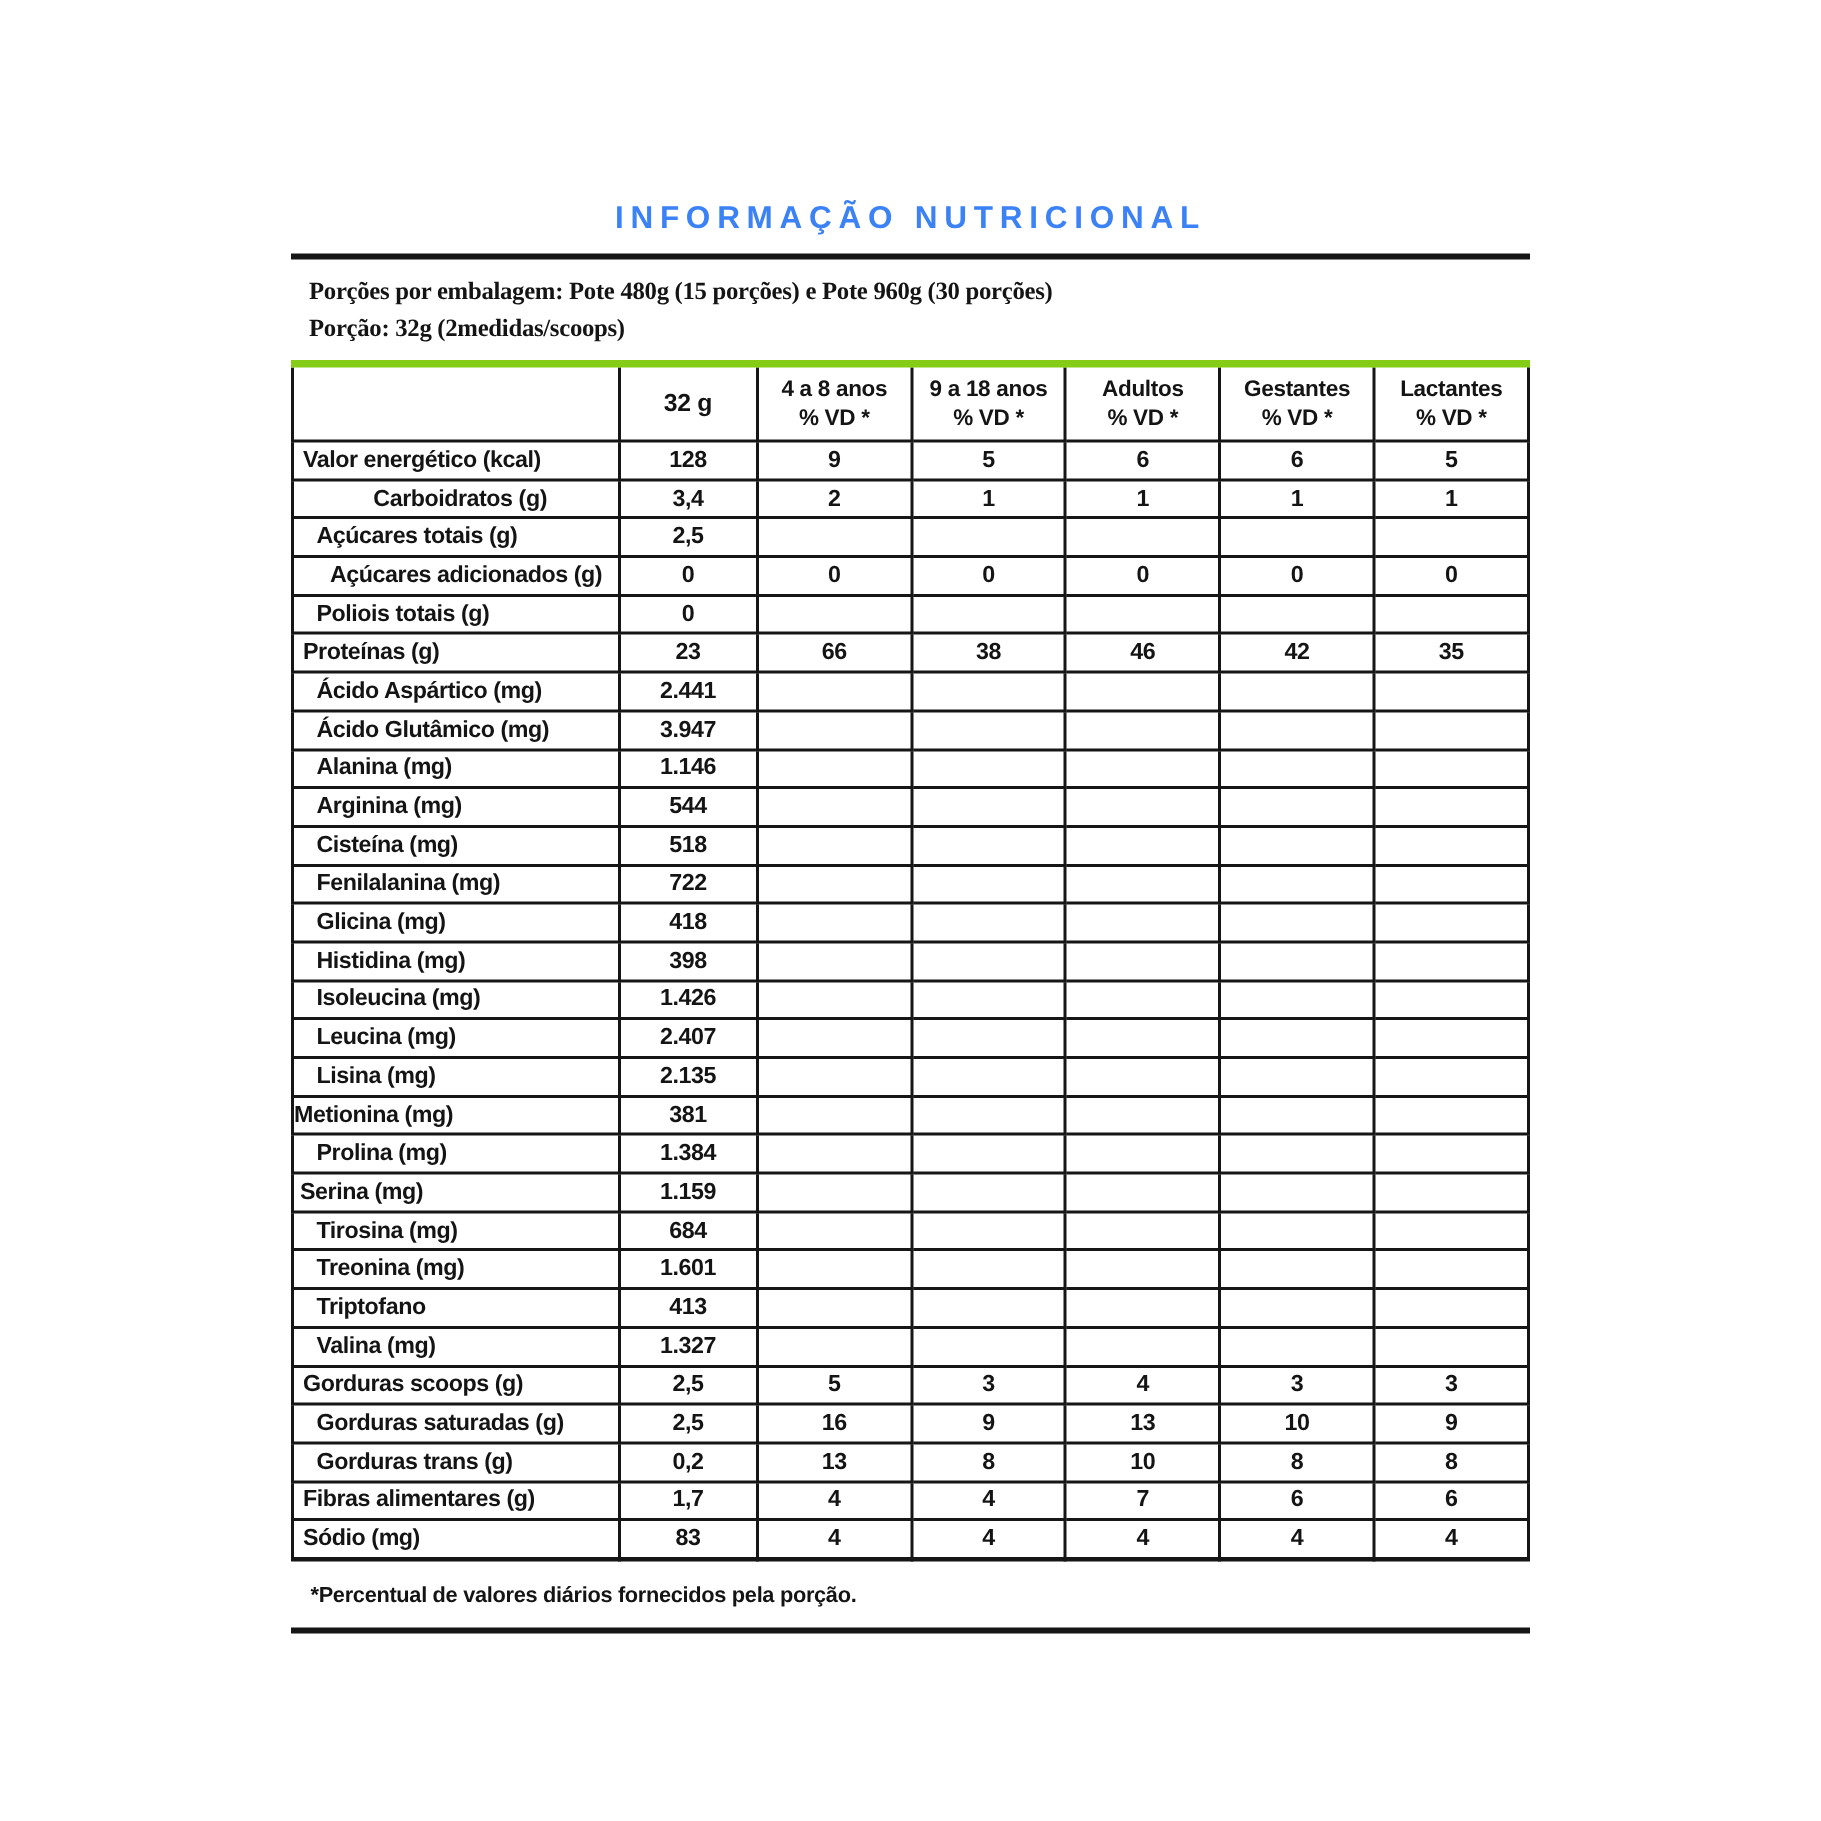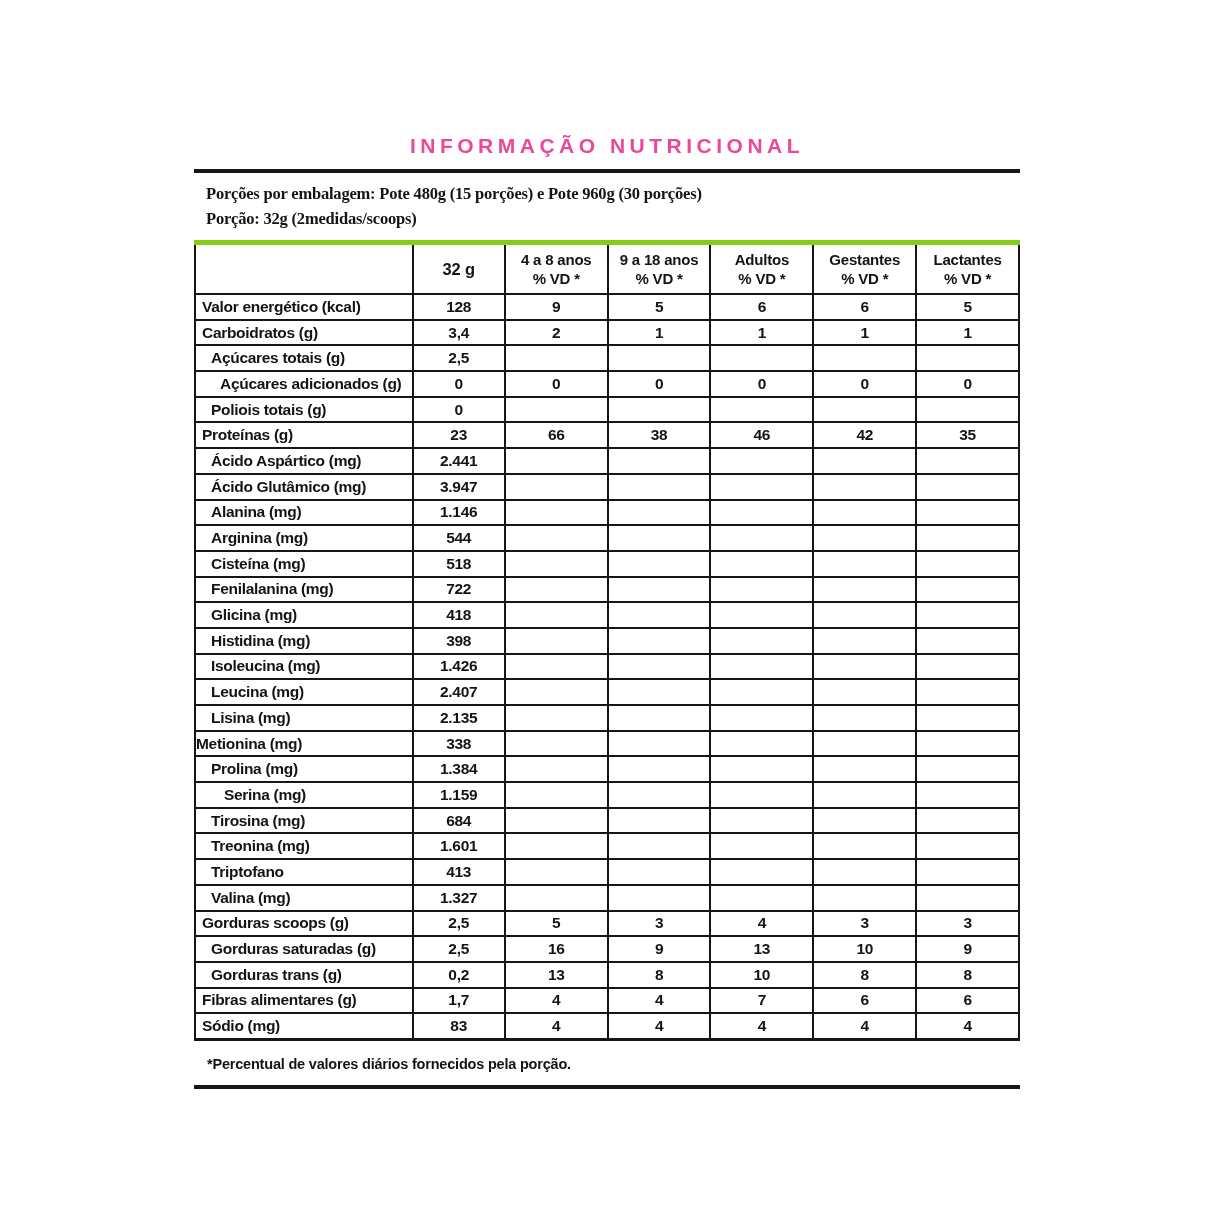--- a/index.html
+++ b/index.html
@@ -15,21 +15,21 @@
   .sheet {
     width: 826px;
     margin: 0 auto;
     padding-top: 134px;
   }
   .title {
     text-align: center;
     font-size: 21px;
     font-weight: 800;
     letter-spacing: 4.5px;
-    color: #ec4899;
+    color: #3b82f6;
     white-space: nowrap;
   }
   .rule-title {
     border: none;
     border-top: 4px solid #161616;
     margin: 11px 0 0 0;
   }
   .intro {
     padding: 8px 0 9px 12px;
     font-size: 16.5px;
@@ -147,21 +147,21 @@
         <tr>
           <td class="cell-label" style="padding-left: 6px;">Valor energético (kcal)</td>
           <td class="cell-value">128</td>
           <td class="cell-value">9</td>
           <td class="cell-value">5</td>
           <td class="cell-value">6</td>
           <td class="cell-value">6</td>
           <td class="cell-value">5</td>
         </tr>
         <tr>
-          <td class="cell-label" style="padding-left: 6px;">Carboidratos (g)</td>
+          <td class="cell-label" style="padding-left: 6px; text-align: center;">Carboidratos (g)</td>
           <td class="cell-value">3,4</td>
           <td class="cell-value">2</td>
           <td class="cell-value">1</td>
           <td class="cell-value">1</td>
           <td class="cell-value">1</td>
           <td class="cell-value">1</td>
         </tr>
         <tr>
           <td class="cell-label" style="padding-left: 15px;">Açúcares totais (g)</td>
           <td class="cell-value">2,5</td>
@@ -292,38 +292,38 @@
           <td class="cell-label" style="padding-left: 15px;">Lisina (mg)</td>
           <td class="cell-value">2.135</td>
           <td class="cell-value"></td>
           <td class="cell-value"></td>
           <td class="cell-value"></td>
           <td class="cell-value"></td>
           <td class="cell-value"></td>
         </tr>
         <tr>
           <td class="cell-label" style=" margin-top: 20px;">Metionina (mg)</td>
-          <td class="cell-value">338</td>
+          <td class="cell-value">381</td>
           <td class="cell-value"></td>
           <td class="cell-value"></td>
           <td class="cell-value"></td>
           <td class="cell-value"></td>
           <td class="cell-value"></td>
         </tr>
         <tr>
           <td class="cell-label" style="padding-left: 15px;">Prolina (mg)</td>
           <td class="cell-value">1.384</td>
           <td class="cell-value"></td>
           <td class="cell-value"></td>
           <td class="cell-value"></td>
           <td class="cell-value"></td>
           <td class="cell-value"></td>
         </tr>
         <tr>
-          <td class="cell-label" style="padding-left: 28px;">Serina (mg)</td>
+          <td class="cell-label" style="padding-left: 4px;">Serina (mg)</td>
           <td class="cell-value">1.159</td>
           <td class="cell-value"></td>
           <td class="cell-value"></td>
           <td class="cell-value"></td>
           <td class="cell-value"></td>
           <td class="cell-value"></td>
         </tr>
         <tr>
           <td class="cell-label" style="padding-left: 15px;">Tirosina (mg)</td>
           <td class="cell-value">684</td>

